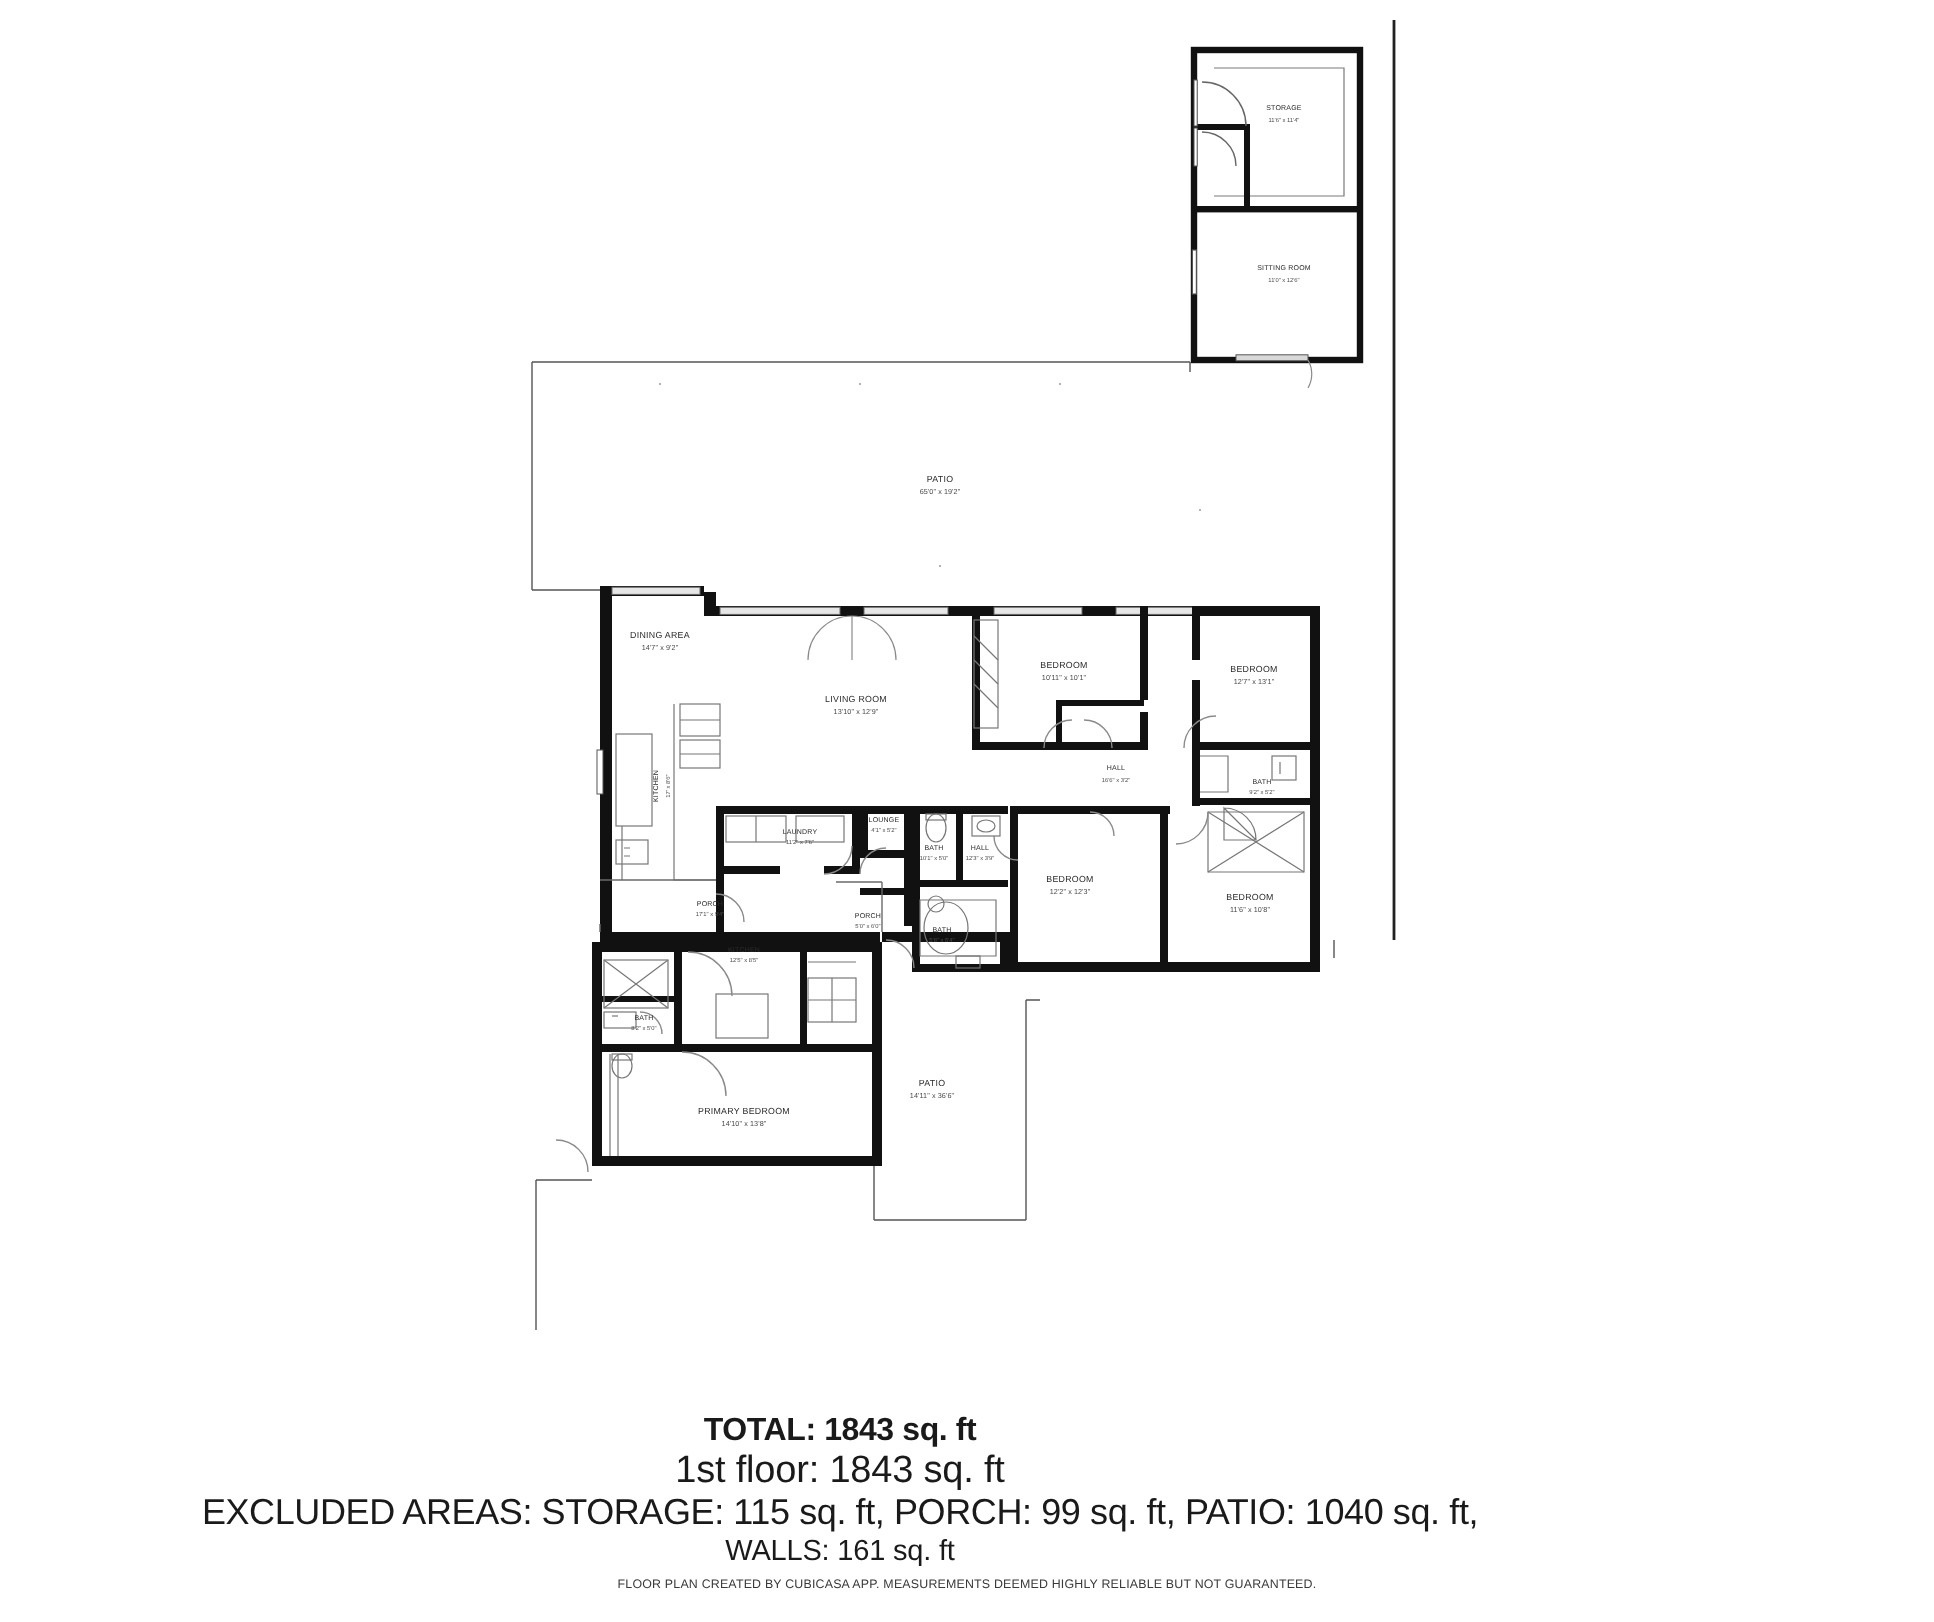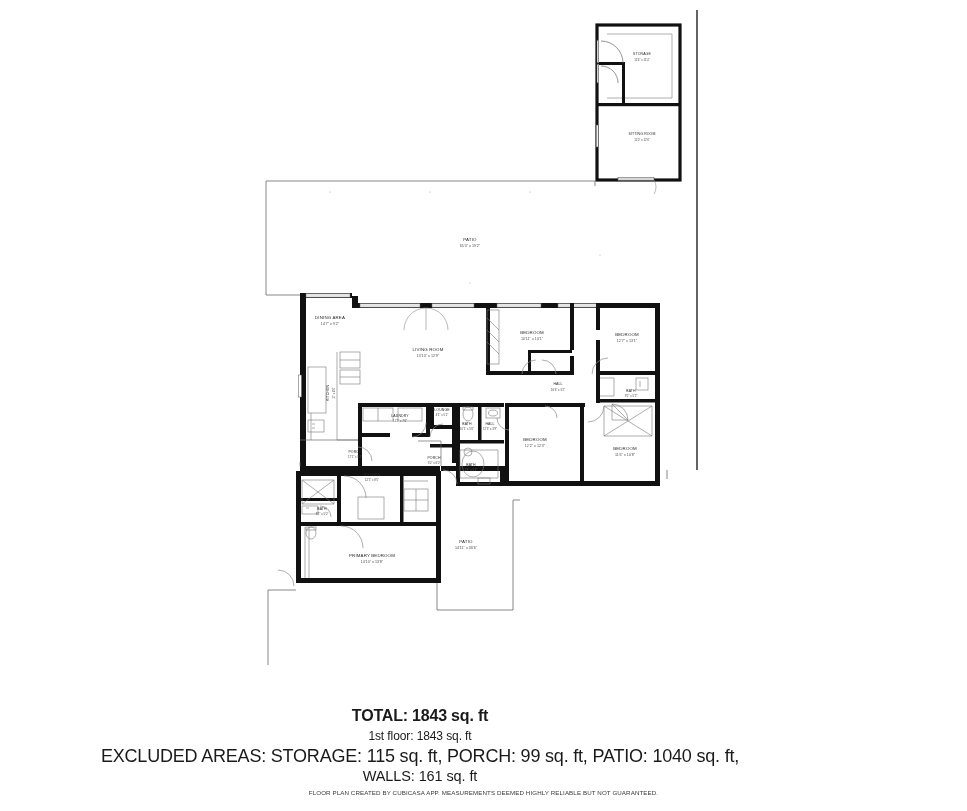--- a/index.html
+++ b/index.html
@@ -34,21 +34,21 @@
     width: 840px;
     text-align: center;
   }
   .sum-total {
     font-size: 16px;
     font-weight: bold;
     letter-spacing: -0.2px;
     line-height: 21px;
   }
   .sum-floor {
-    font-size: 12px;
+    font-size: 19px;
     line-height: 20px;
     letter-spacing: -0.1px;
   }
   .sum-excluded {
     font-size: 18px;
     line-height: 20px;
     letter-spacing: -0.2px;
   }
   .sum-walls {
     font-size: 14.5px;

